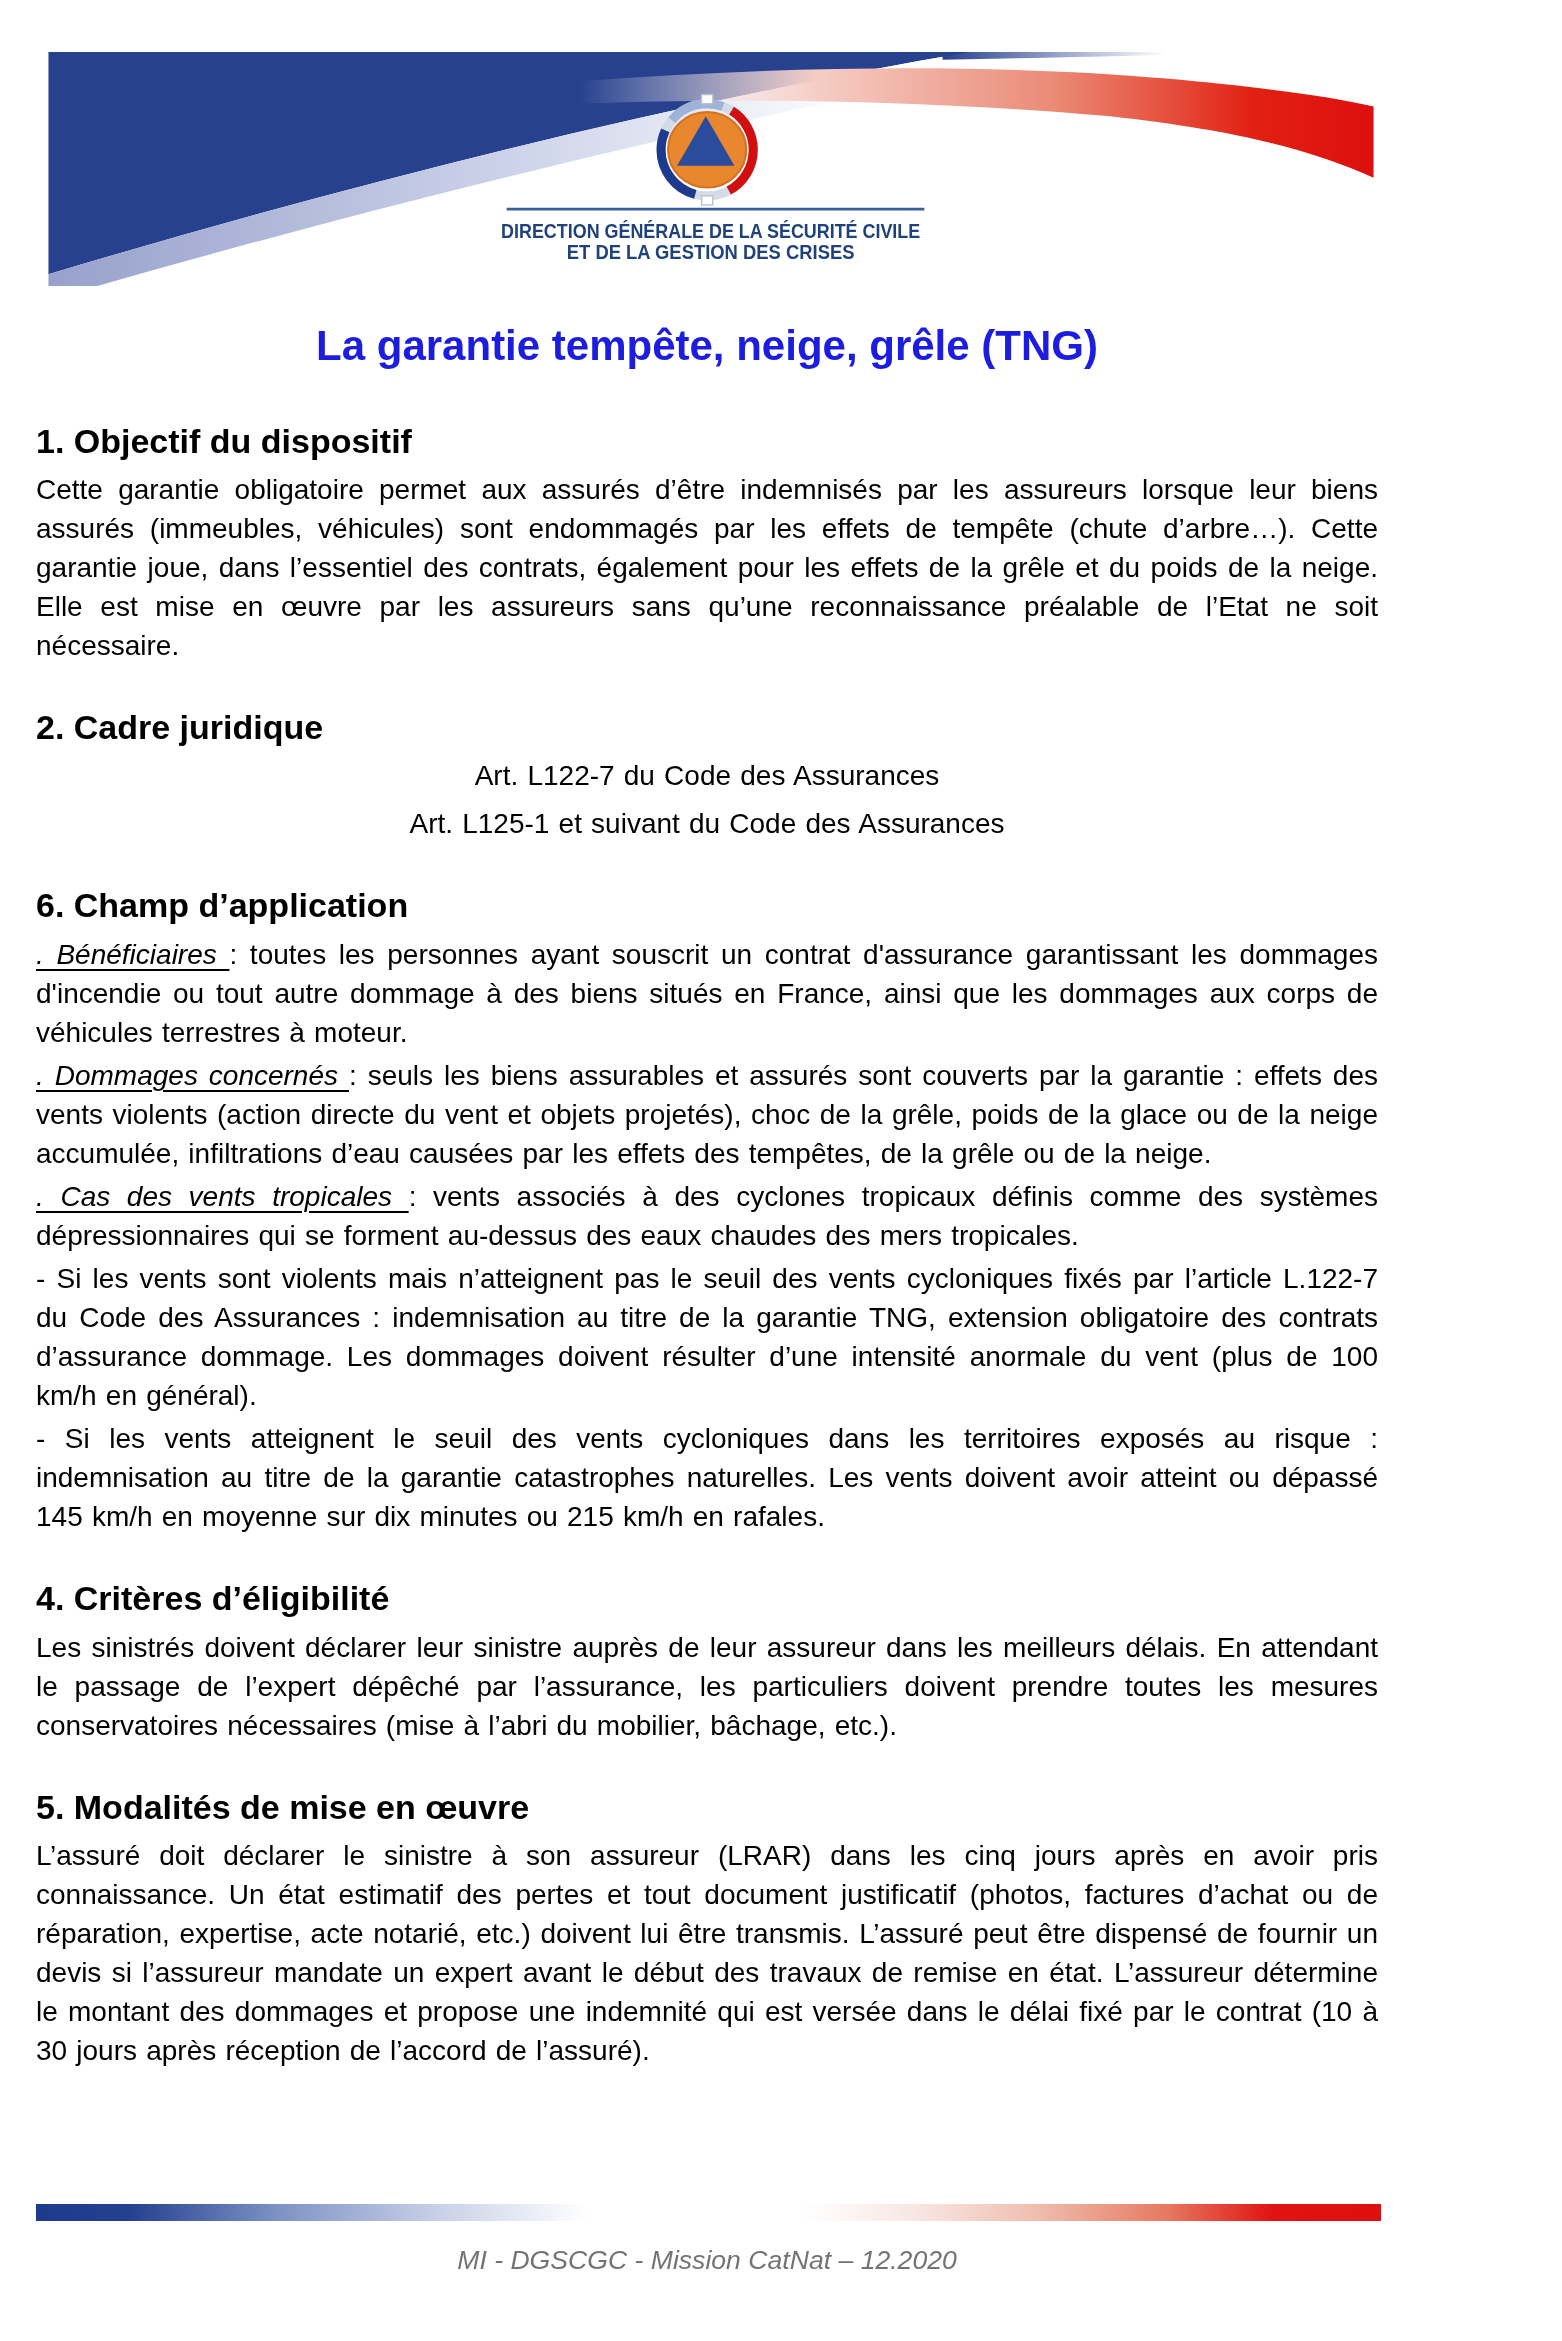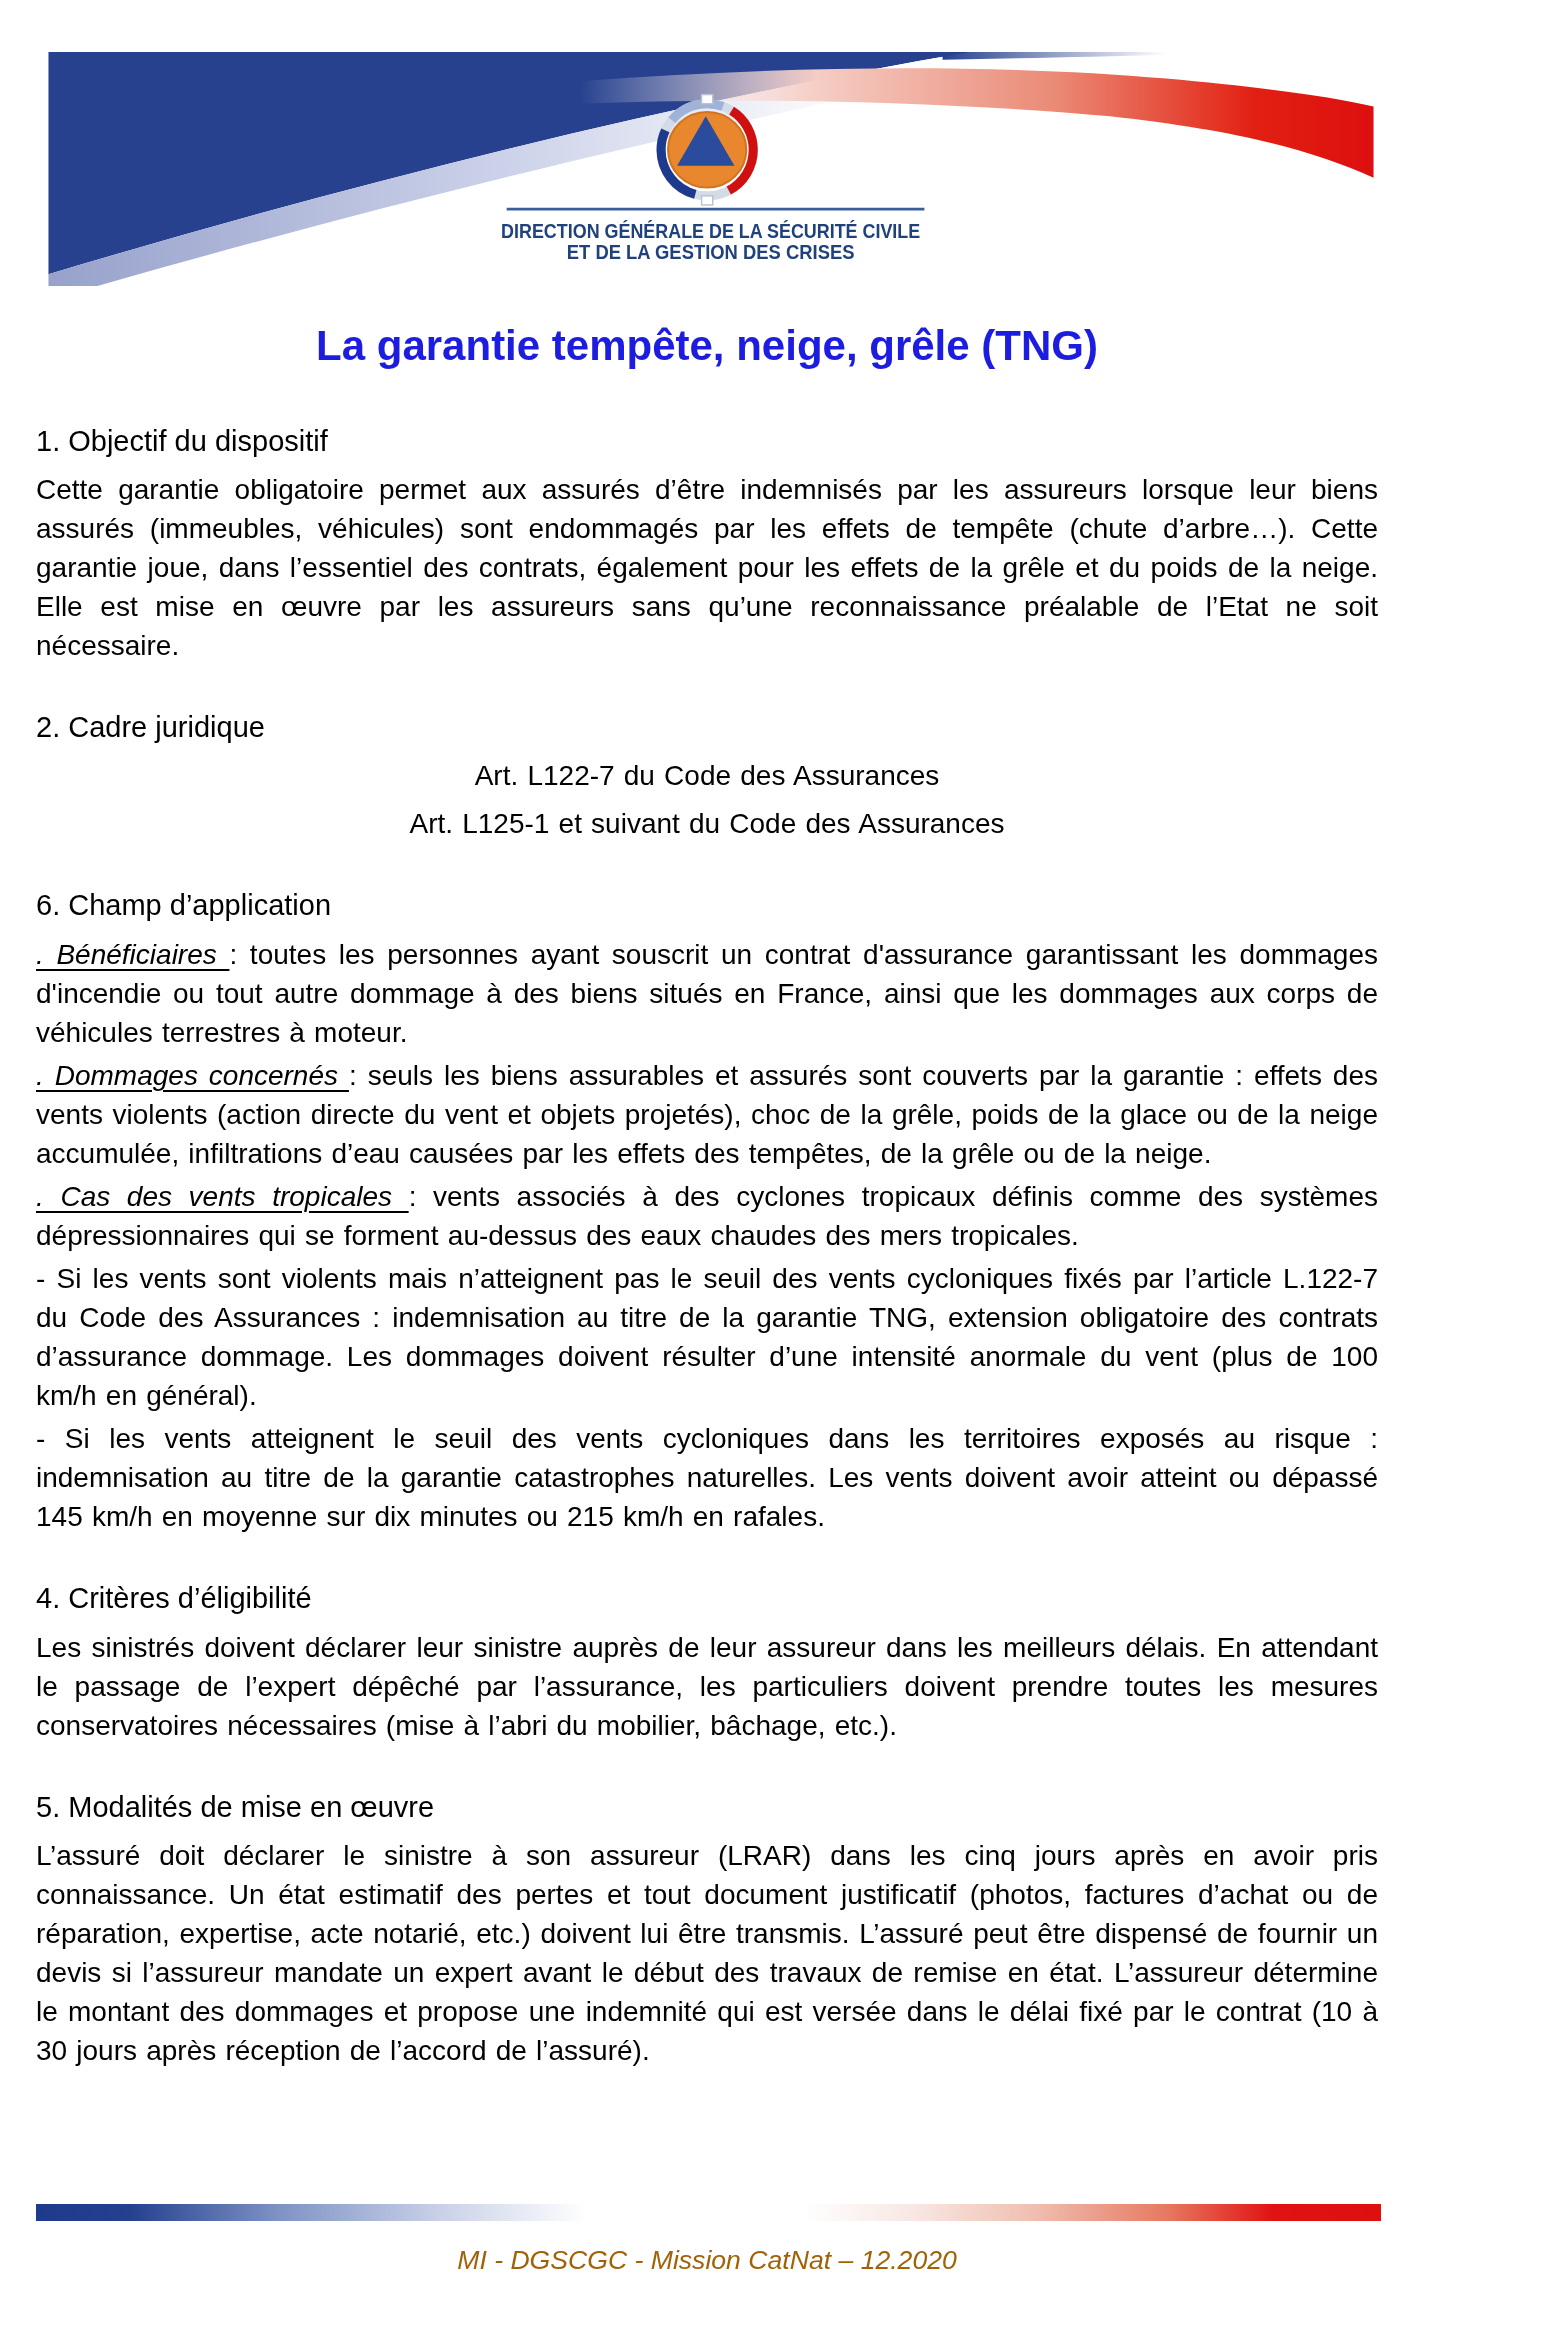--- a/index.html
+++ b/index.html
@@ -9,40 +9,40 @@
   }
   
   .banner{position:absolute;left:47px;top:52px;width:1328px;height:234px;}
   
   .content{position:absolute;left:36px;top:287px;width:1342px;}
   .doc-title{
     margin:39px 0 0 0;font-size:42px;line-height:39px;font-weight:bold;
     color:#1d1de0;text-align:center;
   }
   h2.section-heading{
-    font-size:29px;line-height:35px;font-weight:normal;margin:45px 0 11.2px 0;color:#000;
+    font-size:34px;line-height:35px;font-weight:bold;margin:45px 0 11.2px 0;color:#000;
   }
   h2.first-heading{margin-top:59px;}
   p.body{
     font-size:28px;line-height:39px;margin:0;text-align:justify;
     word-spacing:1.4px;
   }
   p.law{margin-bottom:9px;text-align:center;}
   p.gap{margin-top:4.2px;}
   .u{text-decoration:underline;text-decoration-thickness:2.1px;text-underline-offset:4.9px;font-style:italic;}
   
   .footer-bar{
     position:absolute;left:36px;top:2204px;width:1345px;height:17px;
     background:linear-gradient(90deg,
       #1e3a8c 0%, #24418f 7%, #7e92c4 18%, #c9d1e8 30%, #ffffff 41%,
       #ffffff 57%, #f8e8e4 65%, #f0c0b2 74%, #e67a62 84%, #e11212 92%, #de0f0f 100%);
   }
   .footer-text{
     position:absolute;left:36px;top:2244px;width:1342px;text-align:center;
-    font-size:26.6px;line-height:32px;font-style:italic;color:#a16207;
+    font-size:26.6px;line-height:32px;font-style:italic;color:#737373;
   }
 </style>
 </head>
 <body>
 
 <div class="banner">
   <svg width="1328" height="234" viewBox="0 0 1897 335">
     <defs>
       <linearGradient id="bandBlue" x1="0" y1="0" x2="1" y2="0">
         <stop offset="0" stop-color="#97a1cb"></stop>

